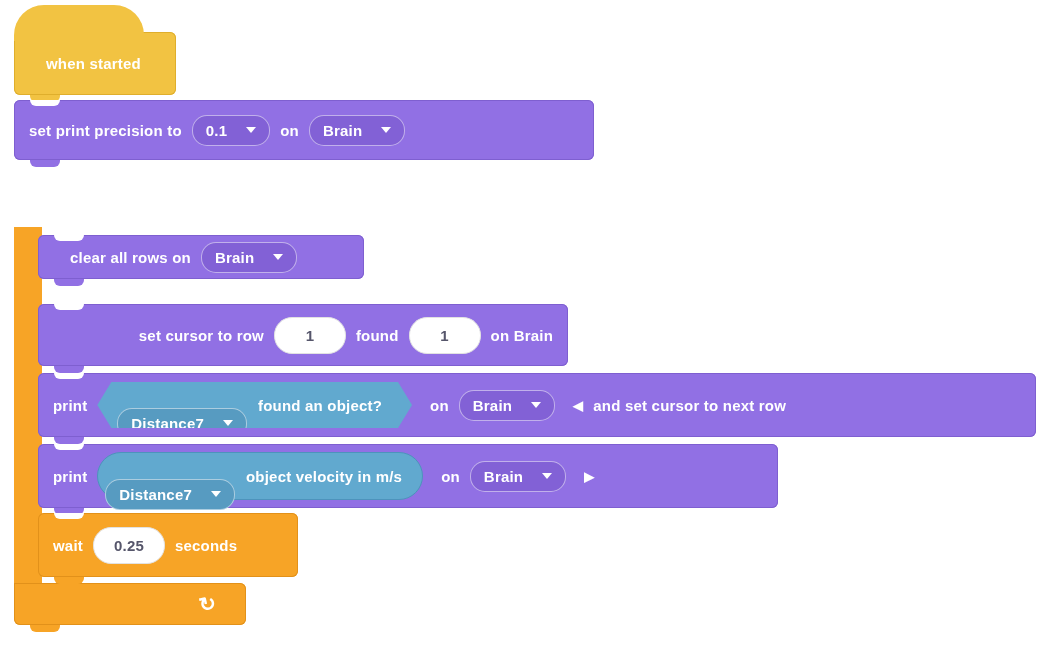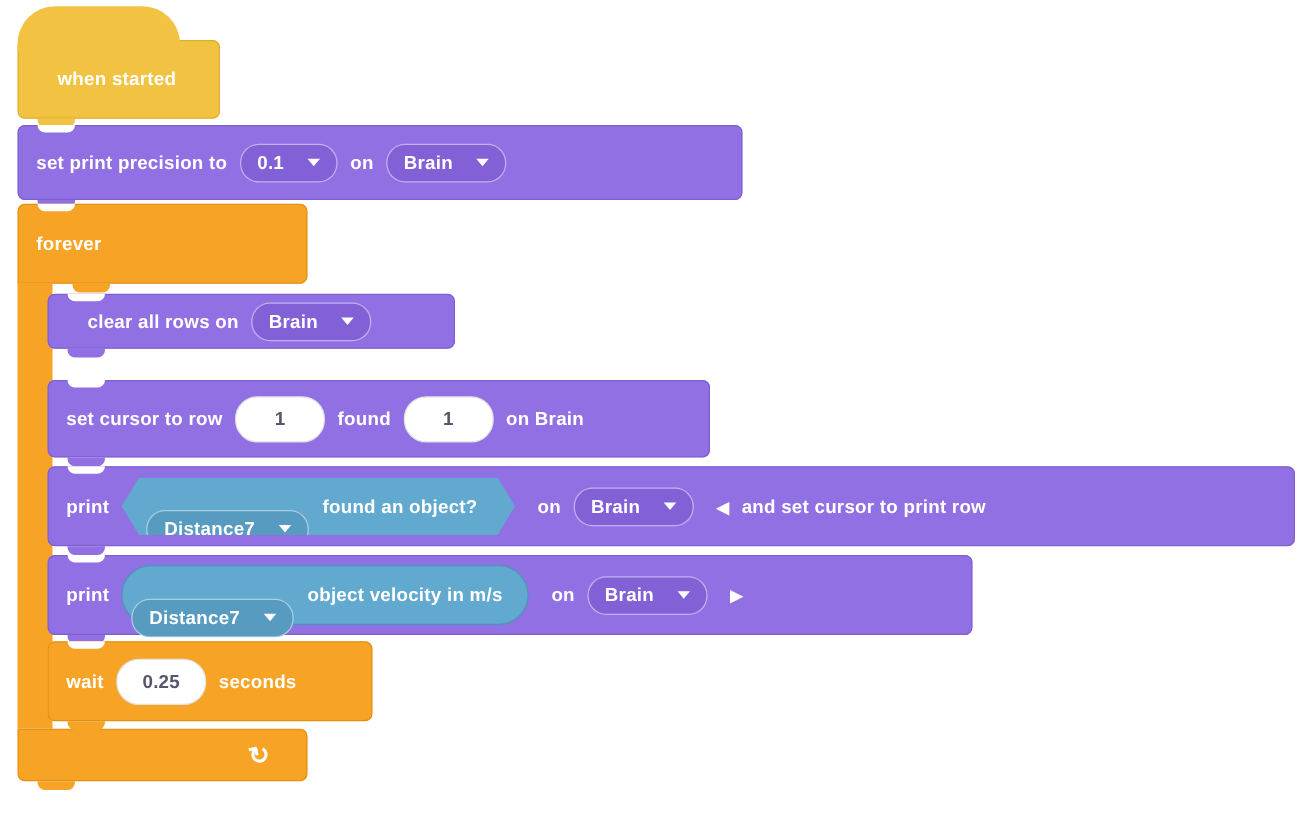--- a/index.html
+++ b/index.html
@@ -91,37 +91,34 @@
       <span>0.1</span>
       <span class="chev"></span>
     </span>
     <span class="lbl">on</span>
     <span class="dd dd-purple">
       <span>Brain</span>
       <span class="chev"></span>
     </span>
   </div>
 
-  <div class="block orange notch-t c-header mouth-tab tab-b" style="left:14px; top:163px; width:232px; height:64px;">
-    <span class="lbl">forever</span>
-  </div>
   <div class="c-arm" style="left:14px; top:227px; width:28px; height:356px;"></div>
   <div class="block orange c-footer tab-b" style="left:14px; top:583px; width:232px; height:42px;">
     <span class="loop-ic">↻</span>
   </div>
 
   <div class="block purple notch-t tab-b" style="left:38px; top:235px; width:326px; height:44px;padding-left:32px;">
     <span class="lbl">clear all rows on</span>
     <span class="dd dd-purple">
       <span>Brain</span>
       <span class="chev"></span>
     </span>
   </div>
 
-  <div class="block purple notch-t tab-b" style="left:38px; top:304px; width:530px; height:62px;">
+  <div class="block purple notch-t tab-b" style="left:38px; top:304px; width:530px; height:62px;justify-content:flex-end;">
     <span class="lbl">set cursor to row</span>
     <span class="oval">1</span>
     <span class="lbl">found</span>
     <span class="oval">1</span>
     <span class="lbl">on Brain</span>
   </div>
 
   <div class="block purple notch-t tab-b" style="left:38px; top:373px; width:998px; height:64px;">
     <span class="lbl">print</span>
     <span class="hex">
@@ -130,21 +127,21 @@
         <span class="chev"></span>
       </span>
       <span class="lbl">found an object?</span>
     </span>
     <span class="lbl gapL">on</span>
     <span class="dd dd-purple">
       <span>Brain</span>
       <span class="chev"></span>
     </span>
     <span class="tri gapL">◀</span>
-    <span class="lbl">and set cursor to print row</span>
+    <span class="lbl">and set cursor to next row</span>
   </div>
 
   <div class="block purple notch-t tab-b" style="left:38px; top:444px; width:740px; height:64px;">
     <span class="lbl">print</span>
     <span class="pill">
       <span class="dd dd-blue">
         <span>Distance7</span>
         <span class="chev"></span>
       </span>
       <span class="lbl">object velocity in m/s</span>

